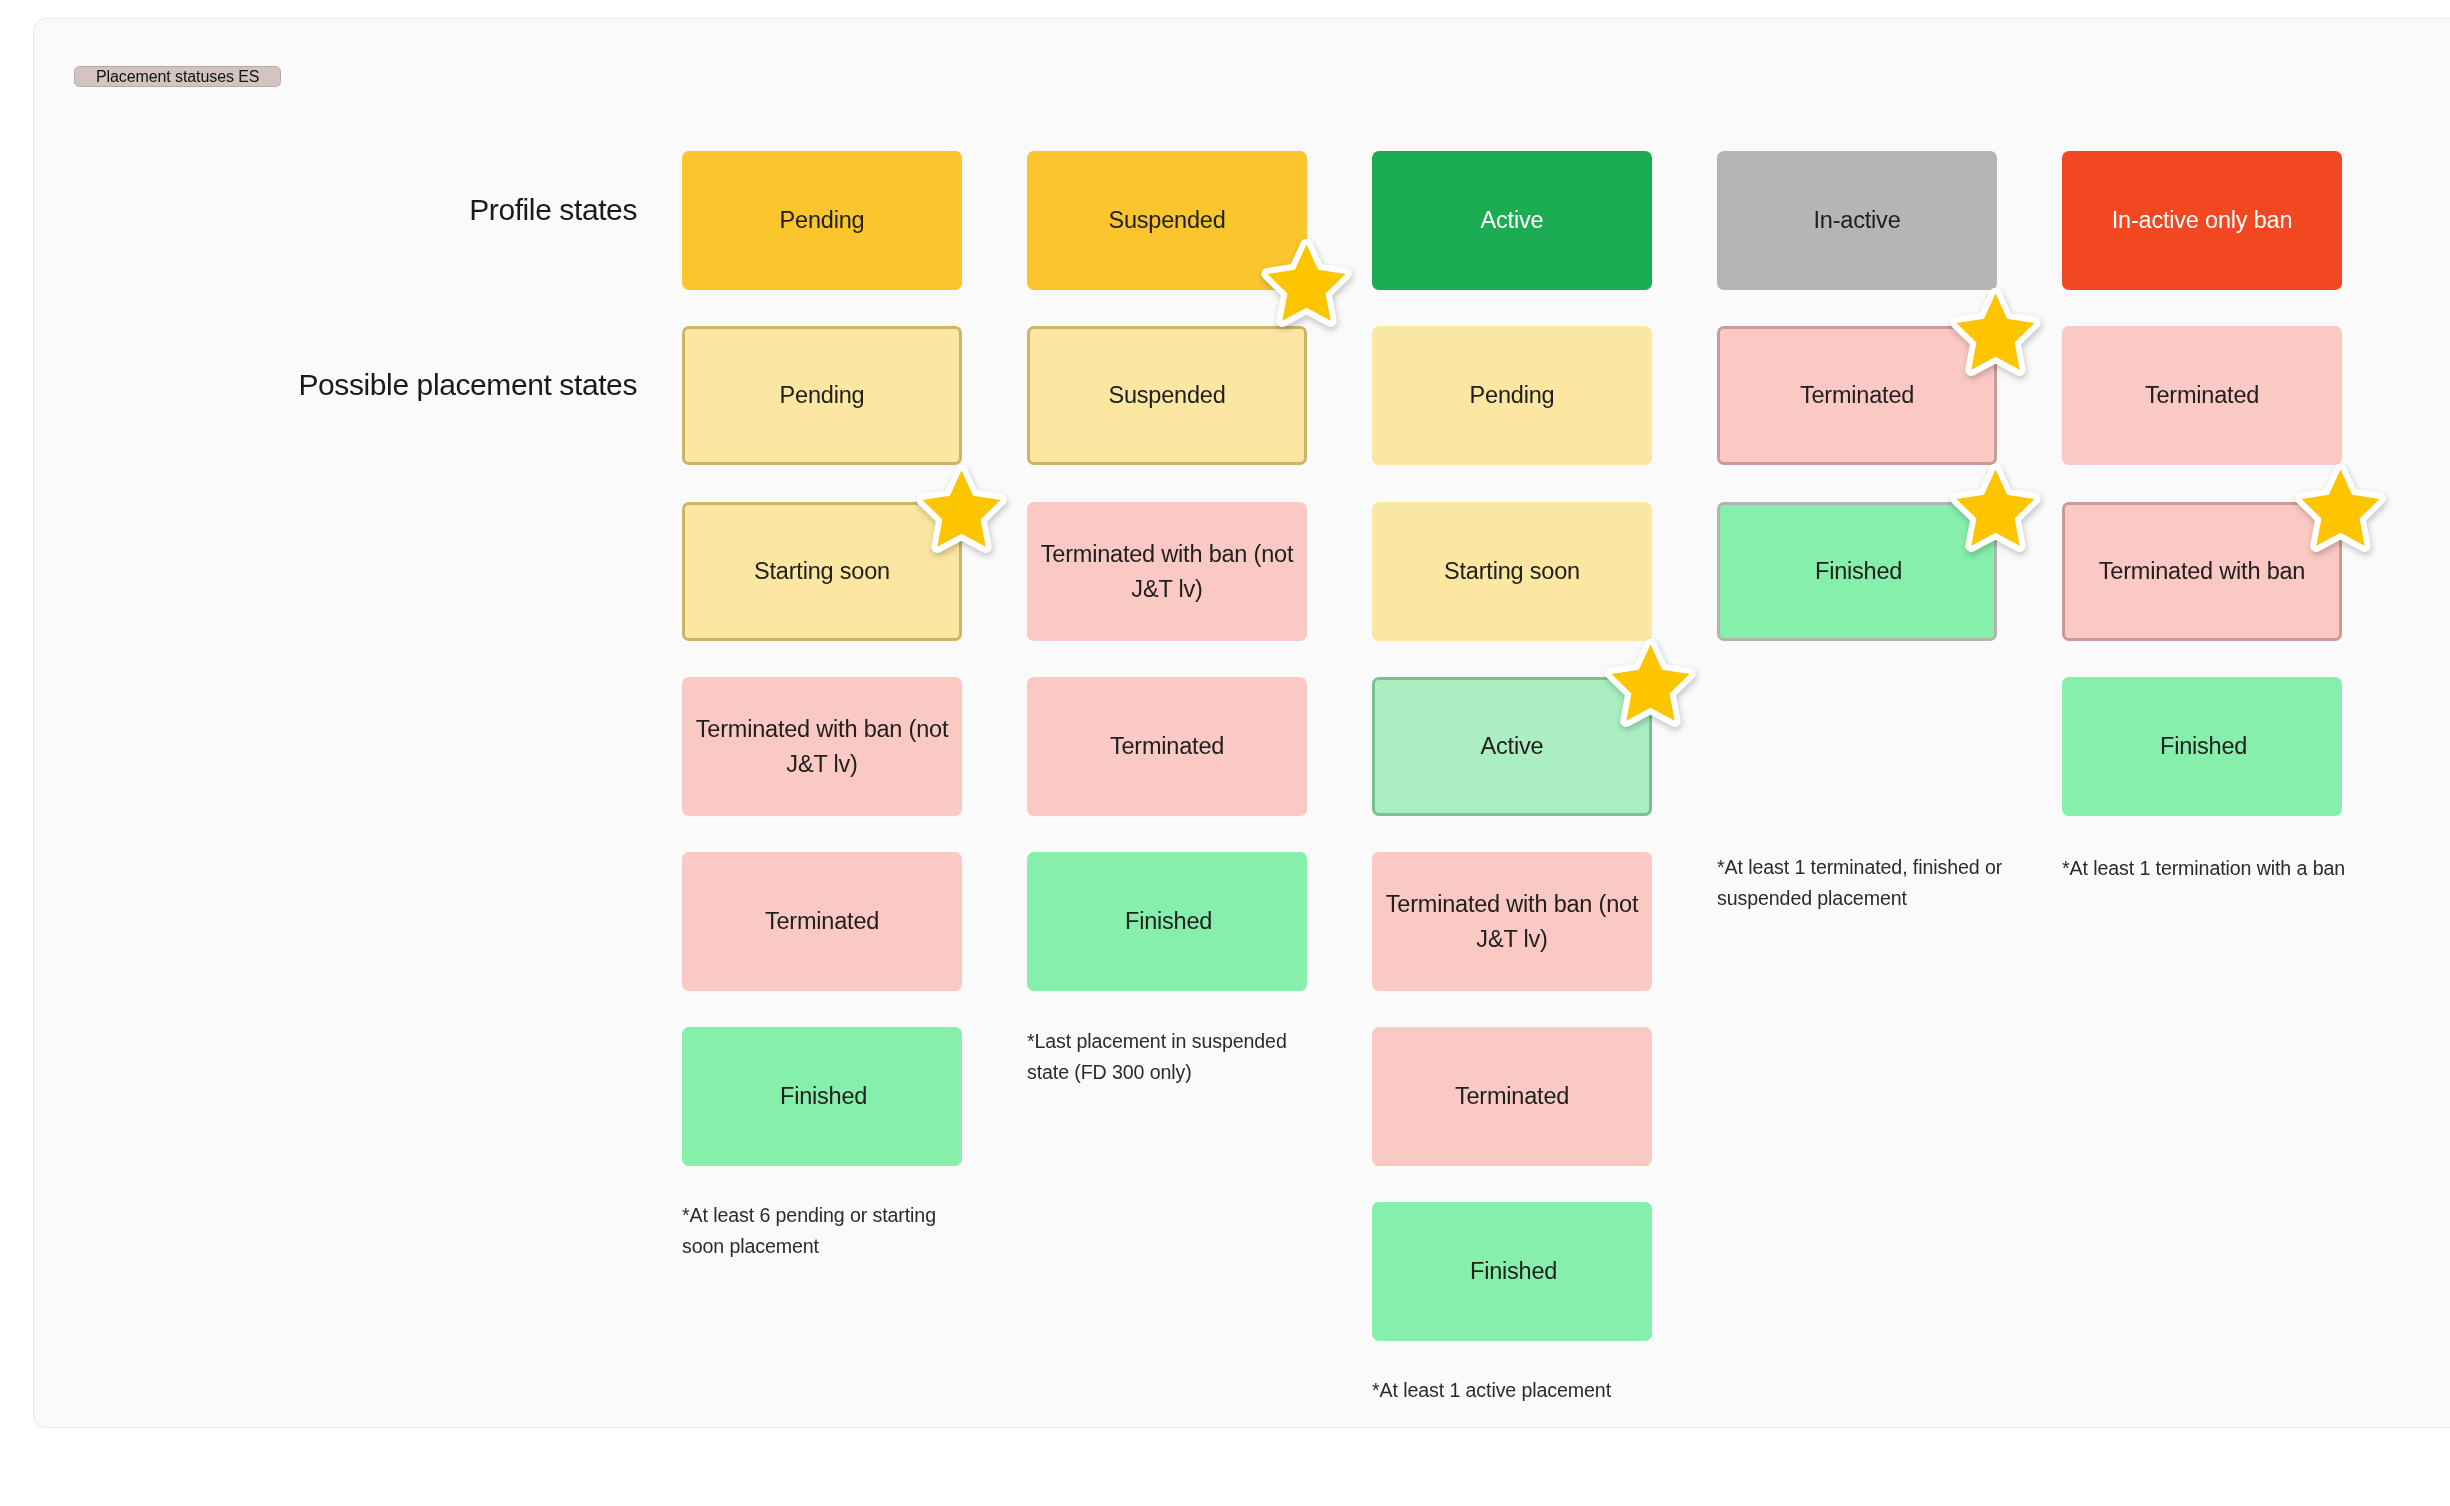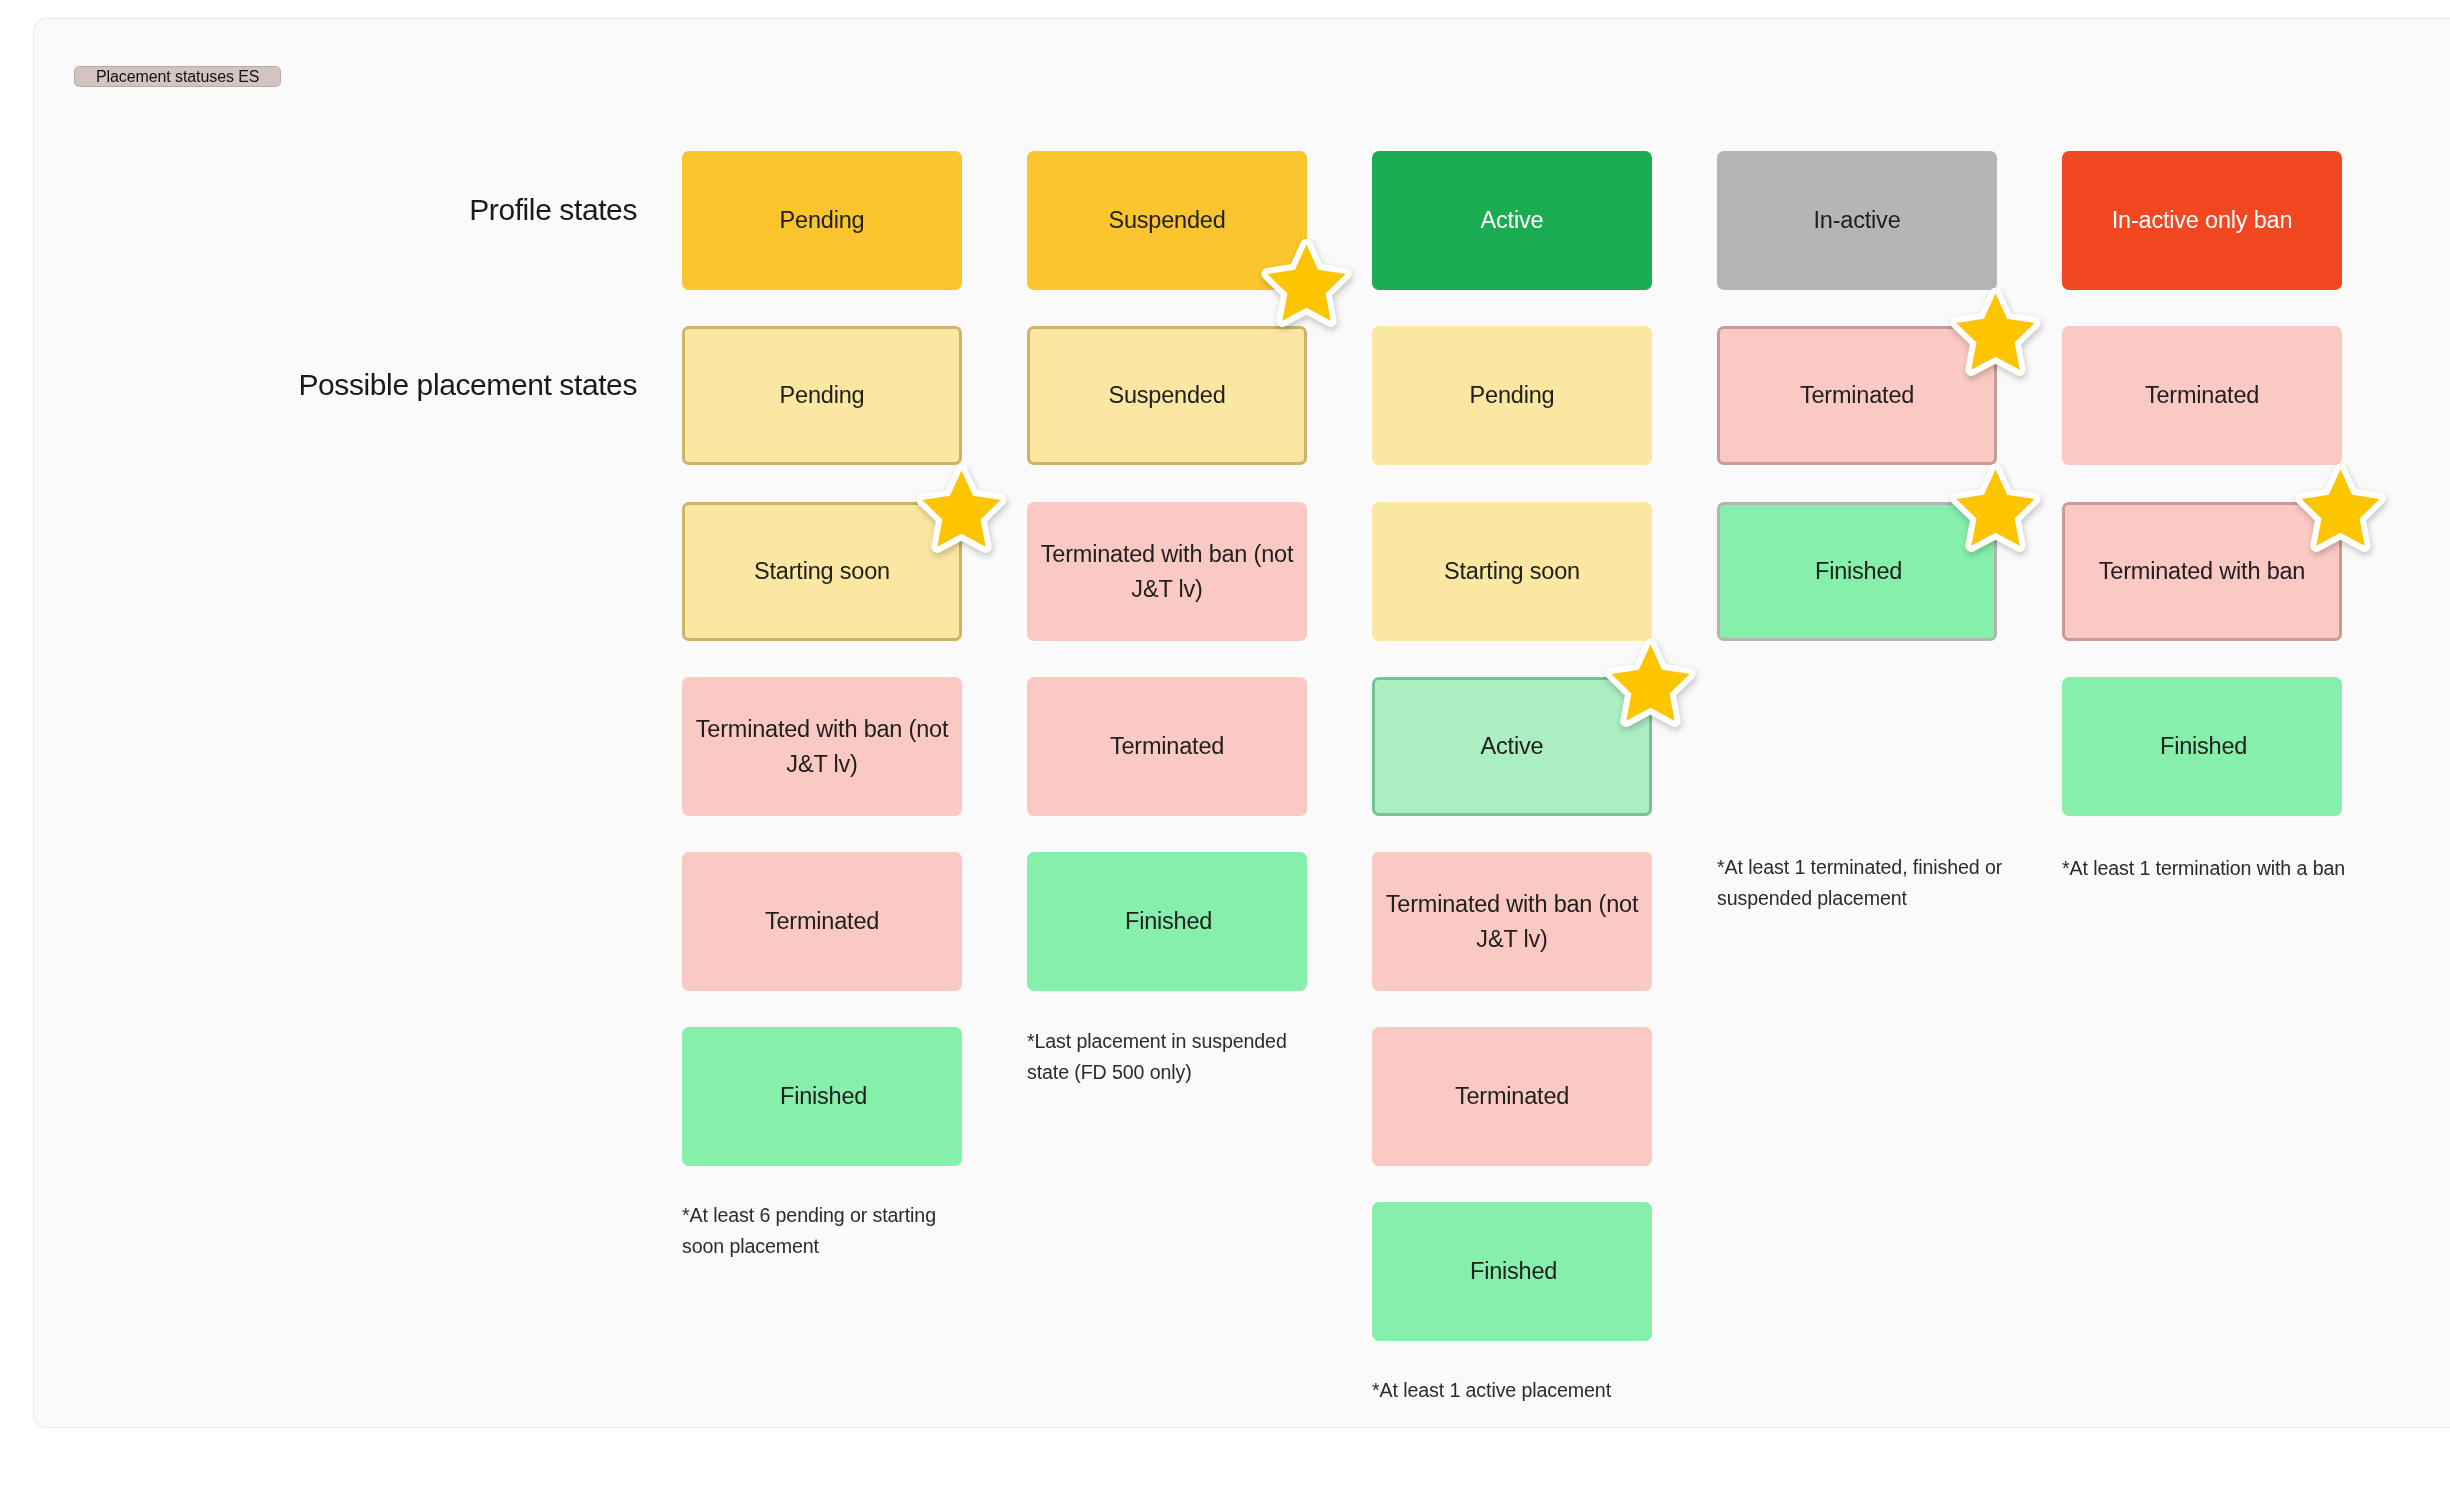--- a/index.html
+++ b/index.html
@@ -194,21 +194,21 @@
       </div>
       <div class="cell-slot slot2">
         <div class="card c-lpink">Terminated with ban (not J&amp;T lv)</div>
       </div>
       <div class="cell-slot slot3">
         <div class="card c-lpink">Terminated</div>
       </div>
       <div class="cell-slot slot4">
         <div class="card c-lgray">Finished</div>
       </div>
-      <div class="note" style="left:0px; top:875px;">*Last placement in suspended state (FD 500 only)</div>
+      <div class="note" style="left:0px; top:875px;">*Last placement in suspended state (FD 300 only)</div>
     </div>
 
     <div class="col col2">
       <div class="cell-slot slot0">
         <div class="card head c-green">Active</div>
       </div>
       <div class="cell-slot slot1">
         <div class="card c-lyellow">Pending</div>
       </div>
       <div class="cell-slot slot2">

